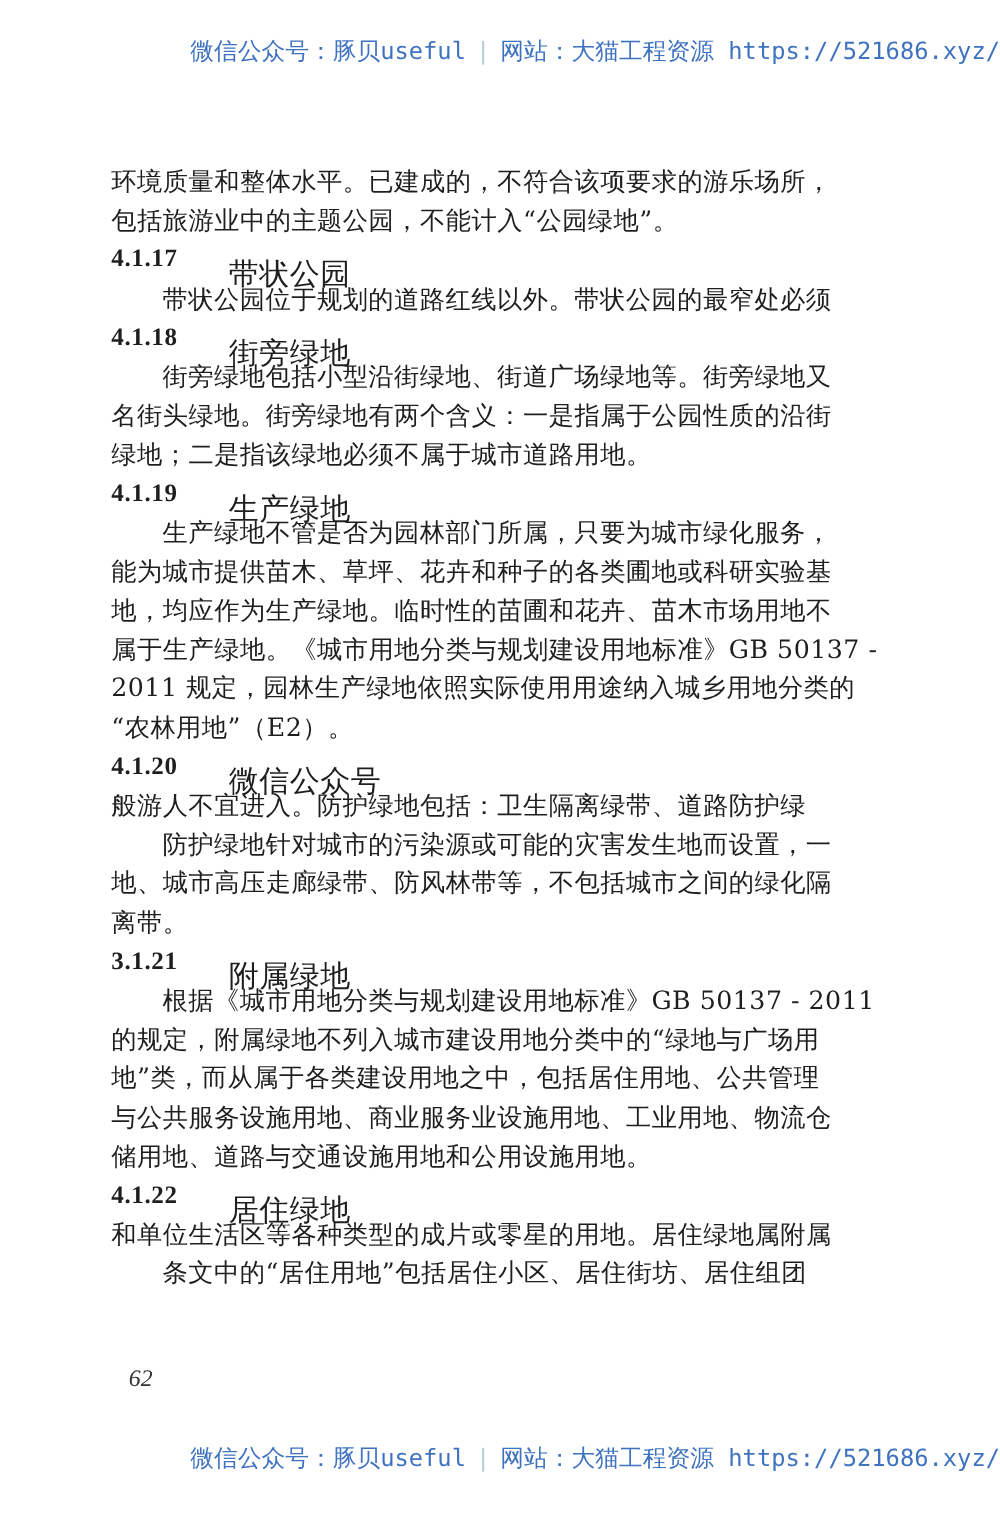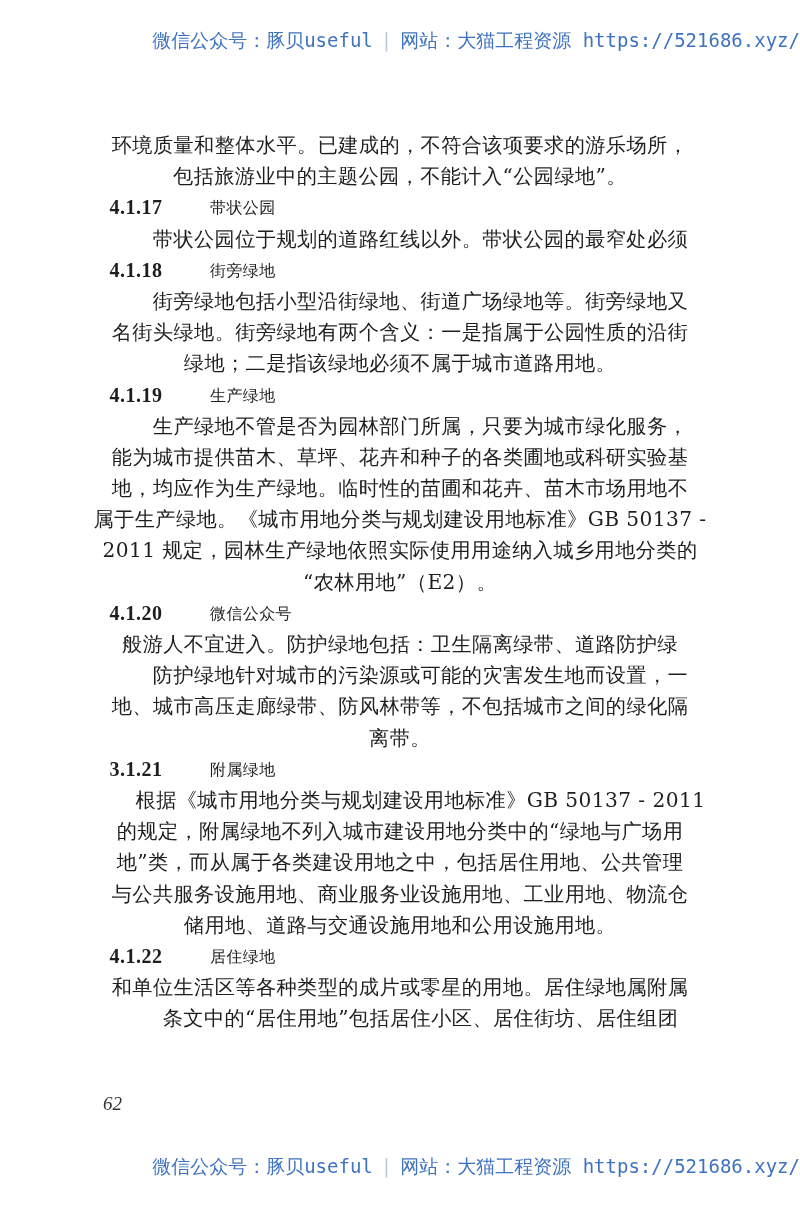--- a/index.html
+++ b/index.html
@@ -10,33 +10,33 @@
   }
   .watermark {
     position:absolute; left:0; width:800px; text-align:right;
     font-family: "DejaVu Sans Mono", "Liberation Mono", monospace;
     font-size:19px; color:#3f73c0; letter-spacing:0px; white-space:nowrap;
   }
   .watermark.top { top:28px; }
   .watermark.bottom { top:1154px; }
   .watermark .sep { color:#b9c9e0; margin:0 8px; }
   .page {
-    position:absolute; left:89px; top:130px; width:622px;text-align:center;
+    position:absolute; left:89px; top:130px; width:622px;
   }
   .line {
     font-size:20.2px; line-height:31.2px; height:31.2px; white-space:nowrap;
     letter-spacing:0.4px;
   }
   .indent { padding-left:41px; }
-  .heading { display:flex;gap:27px; }
+  .heading { display:flex; }
   .heading .num {
     font-family: "Liberation Serif", "DejaVu Serif", serif; font-weight:bold;
     font-size:20px; width:94px; letter-spacing:0.5px;
   }
-  .heading .title { font-size:16px; }
+  .heading .title { font-size:24px;margin-top:12px; }
   .page-number {
     position:absolute; left:103px; top:1076px;
     font-family: "Liberation Serif", serif; font-style:italic; font-size:19px; color:#333;margin-top:17px;
   }
 </style>
 </head>
 <body>
 
 <div class="watermark top">
   <span>微信公众号：豚贝useful</span><span class="sep">|</span><span>网站：大猫工程资源 https://521686.xyz/</span>

